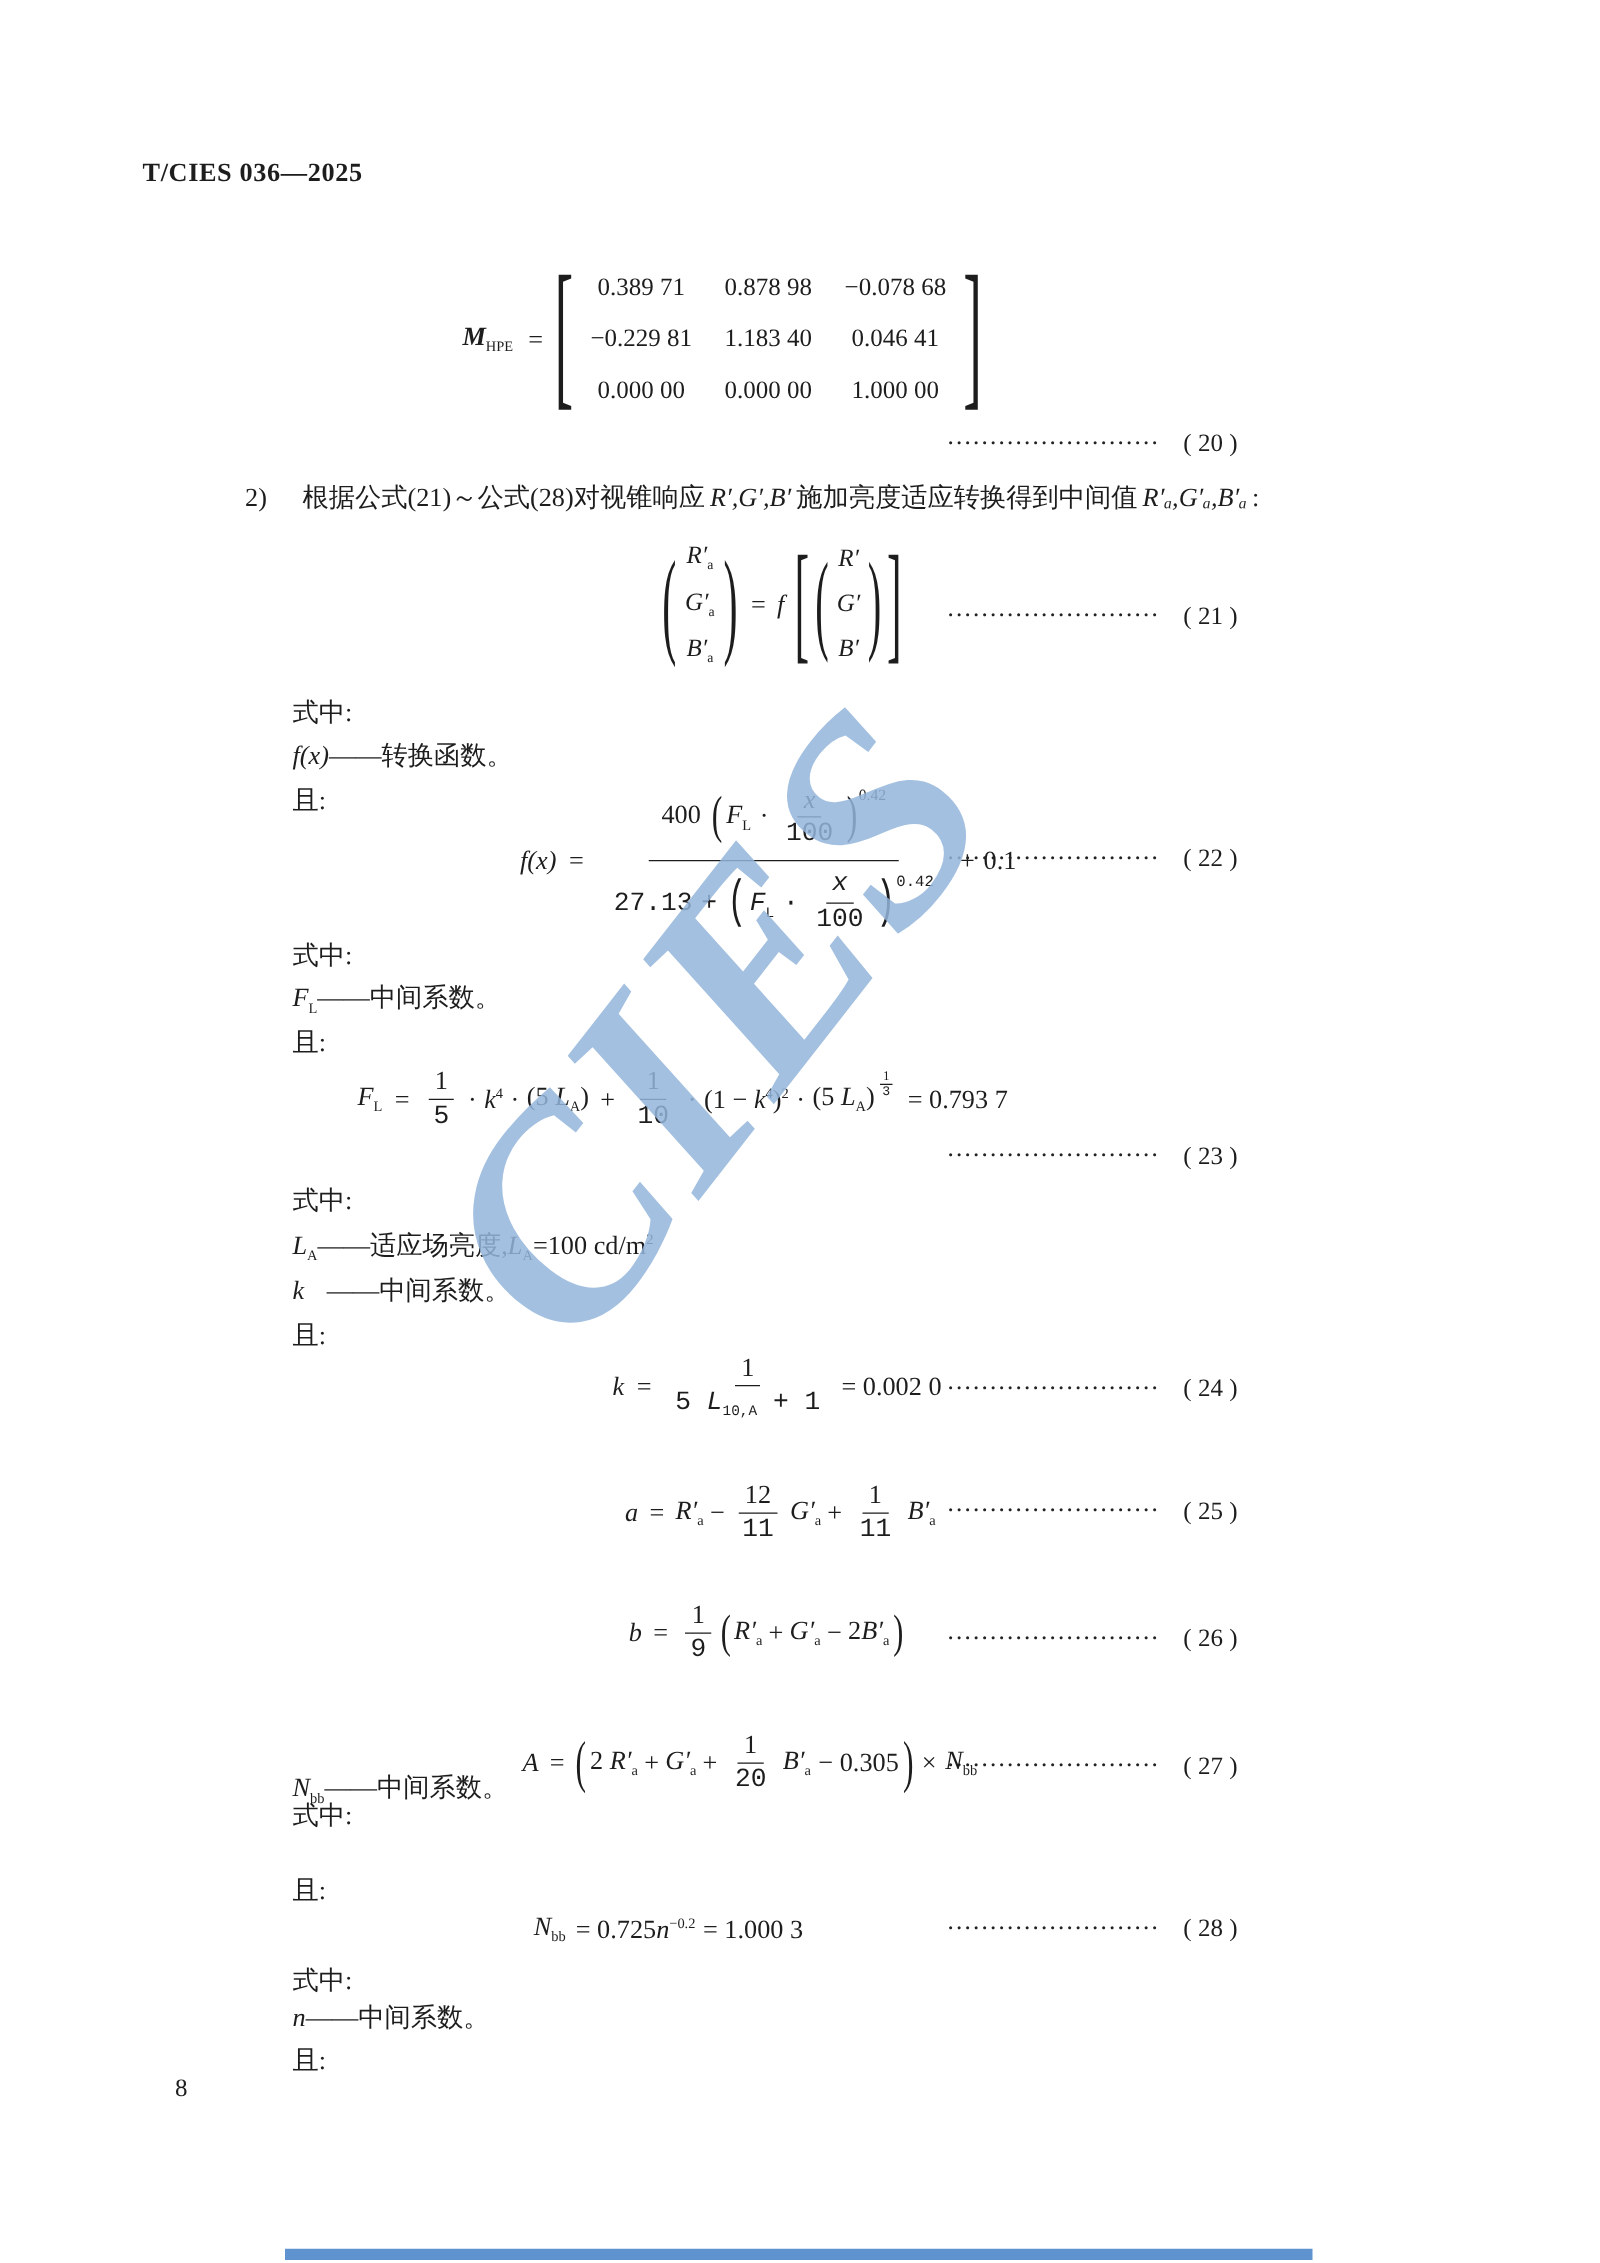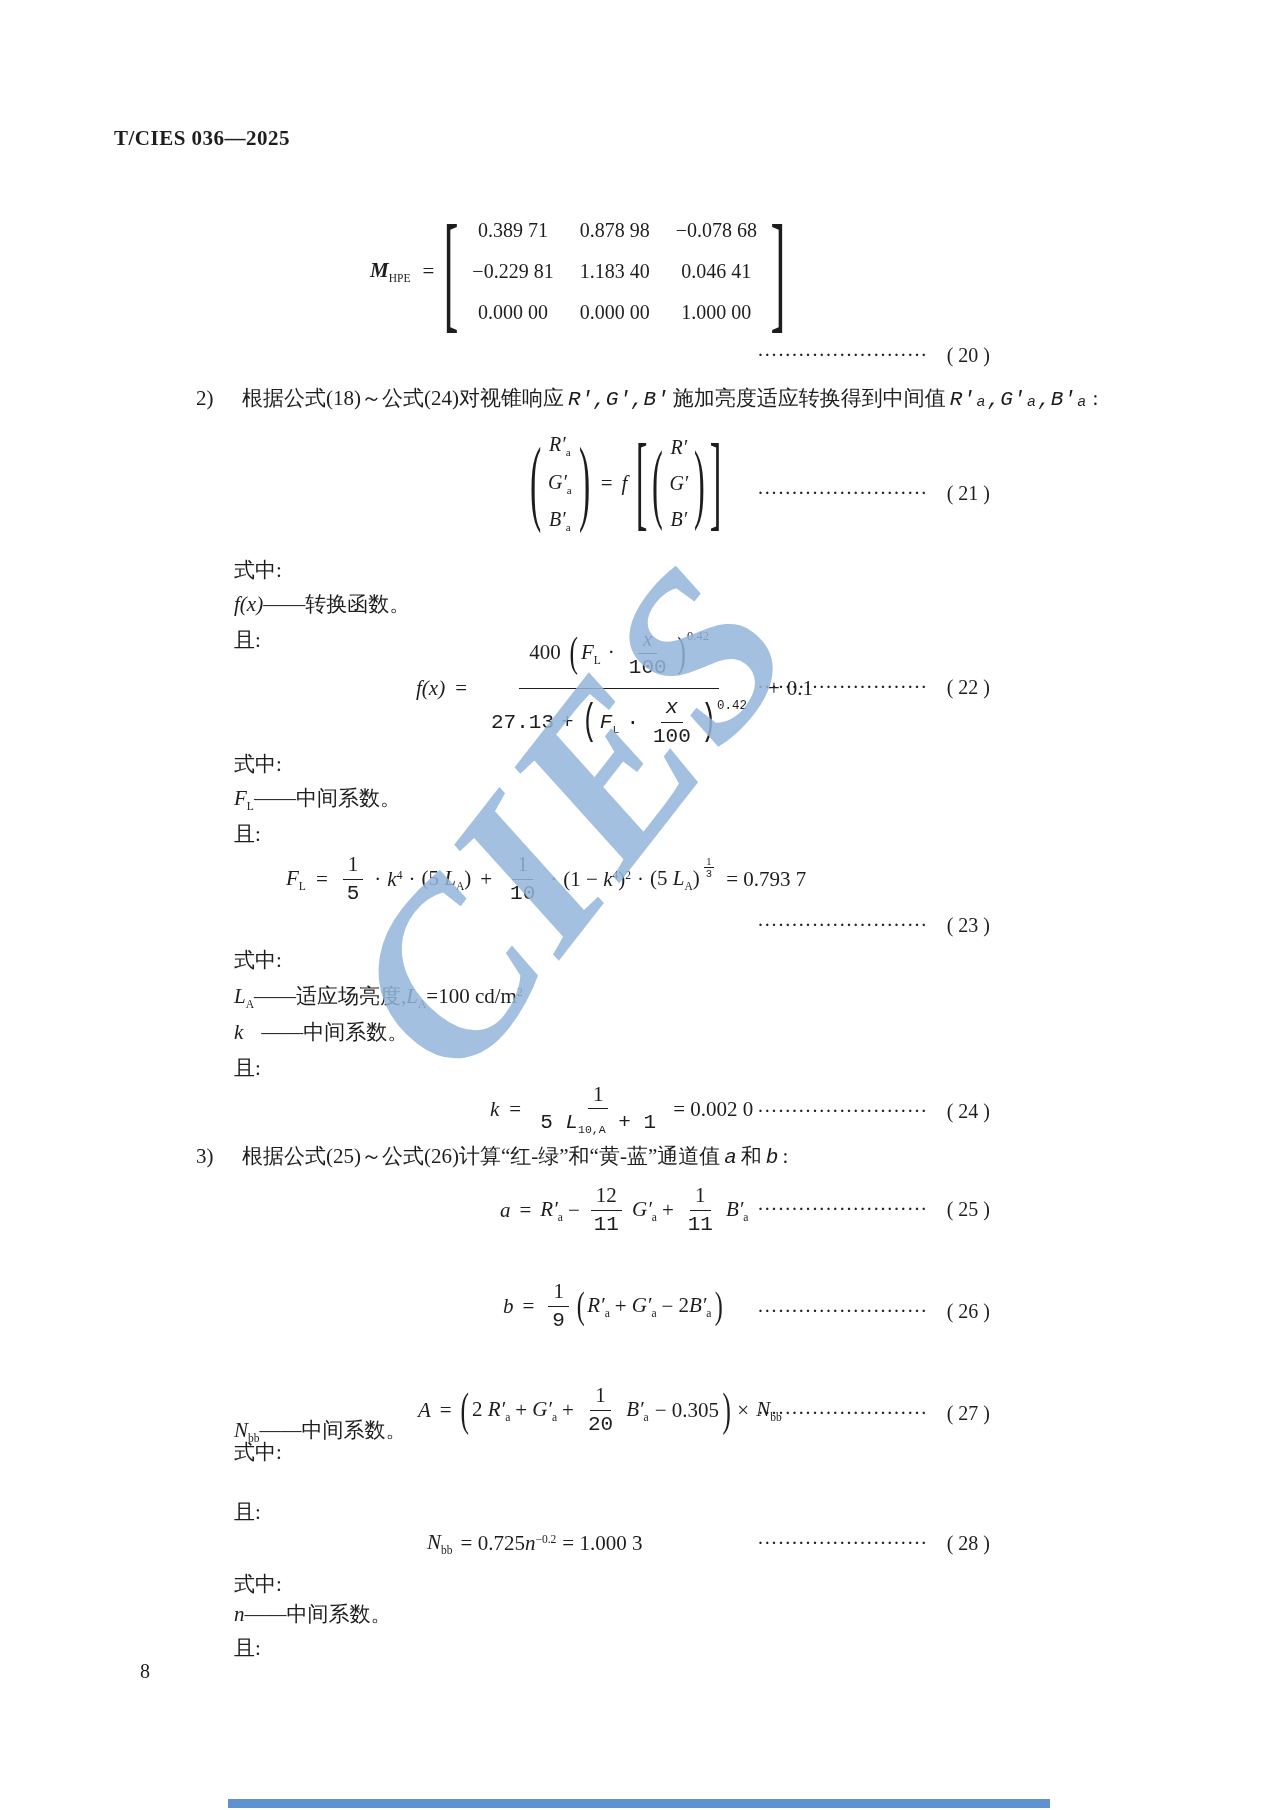--- a/index.html
+++ b/index.html
@@ -20,21 +20,21 @@
   .vec{display:inline-flex;flex-direction:column;align-items:center;row-gap:13px;}
   .mat{display:grid;grid-template-columns:repeat(3,auto);column-gap:26px;row-gap:18px;
        justify-items:center;align-items:center;font-size:20px;}
   .leader{position:absolute;left:758px;width:232px;display:flex;justify-content:space-between;align-items:center;}
   .leader .dots{width:168px;overflow:hidden;white-space:nowrap;font-weight:700;font-size:15px;
                 letter-spacing:1.8px;color:#222;}
   .leader .lab{font-size:20px;}
   .defline{position:absolute;left:234px;white-space:nowrap;font-size:21px;}
   .itemline{position:absolute;left:196px;white-space:nowrap;font-size:21px;}
   .ino{display:inline-block;width:46px;}
-  .pad{margin:0 4px;font-family:Liberation Mono, monospace;}
+  .pad{margin:0 4px;}
   .supx{display:inline-block;font-size:12.5px;transform:translateY(-19px);margin-left:2px;}
   .spc{display:inline-block;width:18px;}
   .header{position:absolute;left:114px;top:126px;font-size:21px;font-weight:700;letter-spacing:0.5px;}
   .watermark{position:absolute;left:570px;top:818px;transform:translate(-50%,-50%) rotate(-52deg);
              font-style:italic;font-weight:700;font-size:235px;letter-spacing:6px;
              font-family:"Liberation Serif","DejaVu Serif",serif;color:rgba(147,181,218,0.85);
              z-index:5;pointer-events:none;}
   .footer-bar{position:absolute;left:228px;top:1799px;width:822px;height:9px;background:#5f93cf;}
   .pageno{position:absolute;left:140px;top:1660px;font-size:20px;}
 </style>
@@ -63,21 +63,21 @@
       <span>1.000 00</span>
     </span>
     <span class="st" style="font-size:30px;transform:scaleY(4.35) scaleX(1.5);">]</span>
   </div>
   <div class="leader" style="top:344px;">
     <span class="dots">········································</span>
     <span class="lab">( 20 )</span>
   </div>
 
   <div class="itemline" style="top:384px;">
-    <span class="ino">2)</span><span>根据公式(18)～公式(24)对视锥响应</span><span class="mi pad">R′,G′,B′</span><span>施加亮度适应转换得到中间值</span><span class="mi pad">R′ₐ,G′ₐ,B′ₐ</span><span>:</span>
+    <span class="ino">2)</span><span>根据公式(21)～公式(28)对视锥响应</span><span class="mi pad">R′,G′,B′</span><span>施加亮度适应转换得到中间值</span><span class="mi pad">R′ₐ,G′ₐ,B′ₐ</span><span>:</span>
   </div>
 
   <div class="eqline" style="left:531px;top:424px;height:118px;">
     <span class="st" style="font-size:27px;transform:scaleY(3.5) scaleX(1.25);">(</span>
     <span class="vec" style="margin:0 8px;font-size:20px;">
       <span class="grp"><span class="mi">R′</span><sub>a</sub></span>
       <span class="grp"><span class="mi">G′</span><sub>a</sub></span>
       <span class="grp"><span class="mi">B′</span><sub>a</sub></span>
     </span>
     <span class="st" style="font-size:27px;transform:scaleY(3.5) scaleX(1.25);">)</span>
@@ -182,23 +182,20 @@
       <span class="top">1</span>
       <span class="bot"><span>5 </span><span class="mi">L</span><sub>10,A</sub><span> + 1</span></span>
     </span>
     <span class="grp" style="margin-left:8px;">= 0.002 0</span>
   </div>
   <div class="leader" style="top:1100px;">
     <span class="dots">········································</span>
     <span class="lab">( 24 )</span>
   </div>
 
-  <div class="itemline" style="top:1142px;">
-    <span class="ino">3)</span><span>根据公式(25)～公式(26)计算“红-绿”和“黄-蓝”通道值</span><span class="mi pad">a</span><span>和</span><span class="mi pad">b</span><span>:</span>
-  </div>
 
   <div class="eqline" style="left:500px;top:1182px;height:56px;">
     <span class="mi grp">a</span>
     <span class="grp" style="margin:0 9px;">=</span>
     <span class="grp"><span class="mi">R′</span><sub>a</sub></span>
     <span class="grp" style="margin:0 5px;">−</span>
     <span class="frac">
         <span class="top">12</span>
         <span class="bot">11</span>
       </span>

